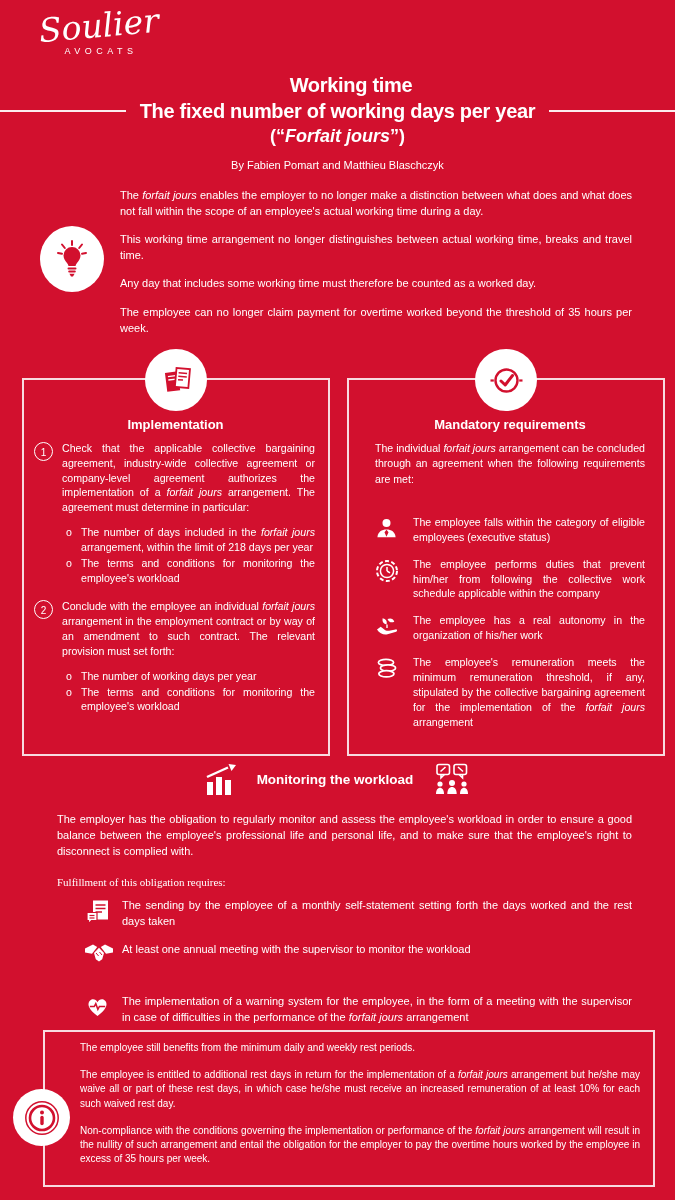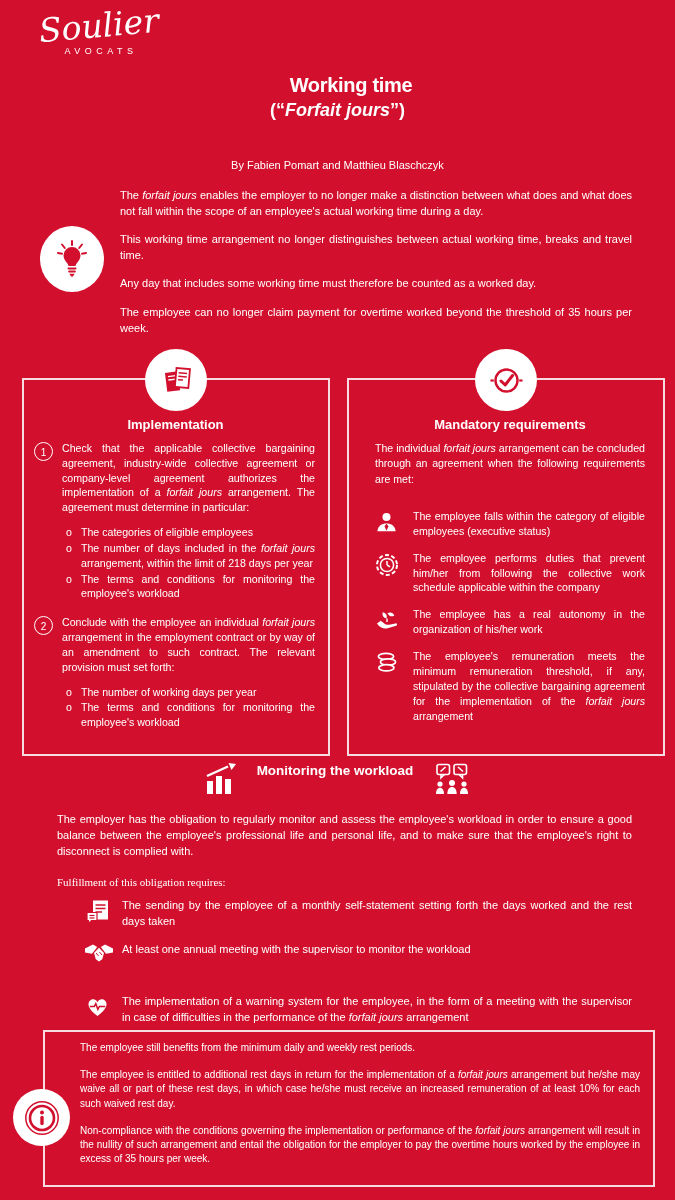--- a/index.html
+++ b/index.html
@@ -44,27 +44,27 @@
   .step-num{flex:0 0 auto;width:19px;height:19px;border:1.5px solid #fff;border-radius:50%;
             font-size:10px;line-height:19px;text-align:center;margin:1px 9px 0 -2px;box-sizing:border-box;}
   .step-body{flex:1;min-width:0;}
   .step-text{font-size:10.6px;line-height:1.4;text-align:justify;}
   .bullets{list-style:none;margin:10px 0 0;padding:0 0 0 19px;}
   .bullets li{position:relative;font-size:10.6px;line-height:1.4;text-align:justify;margin:0 0 1px;}
   .bullets li::before{content:"o";position:absolute;left:-15px;top:0;font-size:10.6px;}
   .step2{margin-top:13px;}
 
   .req-intro{font-size:10.6px;line-height:1.45;text-align:justify;margin-top:9px;}
-  .req-items{margin-top:22px;}
+  .req-items{margin-top:28px;}
   .req-item{display:flex;margin-bottom:12px;}
   .req-icon{flex:0 0 38px;padding-top:2px;}
   .req-text{flex:1;min-width:0;font-size:10.6px;line-height:1.4;text-align:justify;}
 
   
-  .monitor-head{position:absolute;top:763px;left:0;width:675px;display:flex;align-items:flex-start;
+  .monitor-head{position:absolute;top:763px;left:0;width:675px;display:flex;align-items:center;
                 justify-content:center;gap:20px;}
   .monitor-label{font-weight:bold;font-size:13.5px;}
   .monitor-p1{position:absolute;top:812px;left:57px;width:575px;font-size:11px;line-height:1.45;text-align:justify;}
   .monitor-p2{position:absolute;top:876px;left:57px;width:575px;font-size:11px;font-family:Liberation Serif, serif;}
   .monitor-items{position:absolute;top:898px;left:85px;width:547px;}
   .m-item{display:flex;margin-bottom:13px;}
   .m-item.gap{margin-bottom:25px;}
   .m-icon{flex:0 0 37px;padding-top:1px;}
   .m-text{flex:1;min-width:0;font-size:11px;line-height:1.42;text-align:justify;}
 
@@ -81,20 +81,25 @@
 
 <div id="page">
 
   <div class="logo">
     <span class="logo-script">Soulier</span>
     <span class="logo-sub">AVOCATS</span>
   </div>
 
   <div class="title-wrap">
     <div class="title-l1">Working time</div>
+    <div class="title-l2">
+      <span class="rule"></span>
+      <span class="ttext">The fixed number of working days per year</span>
+      <span class="rule"></span>
+    </div>
     <div class="title-l3"><span>(“</span><i>Forfait jours</i><span>”)</span></div>
   </div>
   <div class="byline">By Fabien Pomart and Matthieu Blaschczyk</div>
 
   <div class="intro">
     <div class="intro-circle">
       <svg width="32" height="38" viewBox="0 0 32 38">
         <g fill="none" stroke="#D2102E" stroke-width="2" stroke-linecap="round">
           <line x1="16" y1="1" x2="16" y2="5"></line>
             <line x1="6" y1="4.5" x2="8.8" y2="8"></line>
@@ -140,21 +145,20 @@
     </svg>
   </div>
 
   <div class="box" id="impl-box">
     <div class="box-title">Implementation</div>
     <div class="step">
       <div class="step-num">1</div>
       <div class="step-body">
         <div class="step-text"><span>Check that the applicable collective bargaining agreement, industry-wide collective agreement or company-level agreement authorizes the implementation of a </span><i>forfait jours</i><span> arrangement. The agreement must determine in particular:</span></div>
         <ul class="bullets">
-          <li><span>The categories of eligible employees</span></li>
           <li><span>The number of days included in the </span><i>forfait jours</i><span> arrangement, within the limit of 218 days per year</span></li>
           <li><span>The terms and conditions for monitoring the employee's workload</span></li>
         </ul>
       </div>
     </div>
     <div class="step step2">
       <div class="step-num">2</div>
       <div class="step-body">
         <div class="step-text"><span>Conclude with the employee an individual </span><i>forfait jours</i><span> arrangement in the employment contract or by way of an amendment to such contract. The relevant provision must set forth:</span></div>
         <ul class="bullets">

